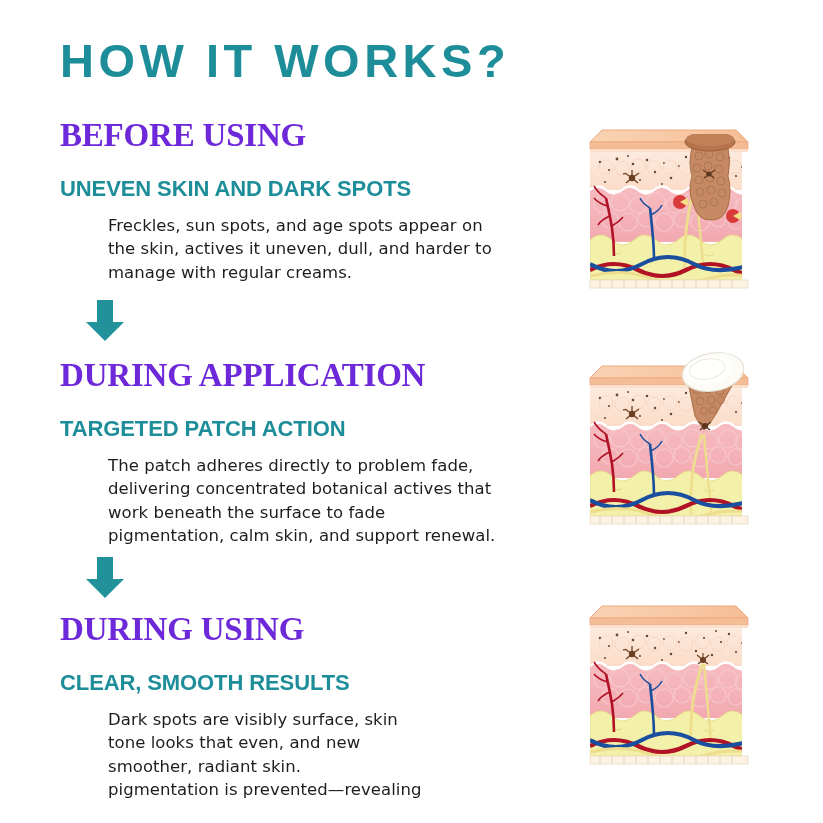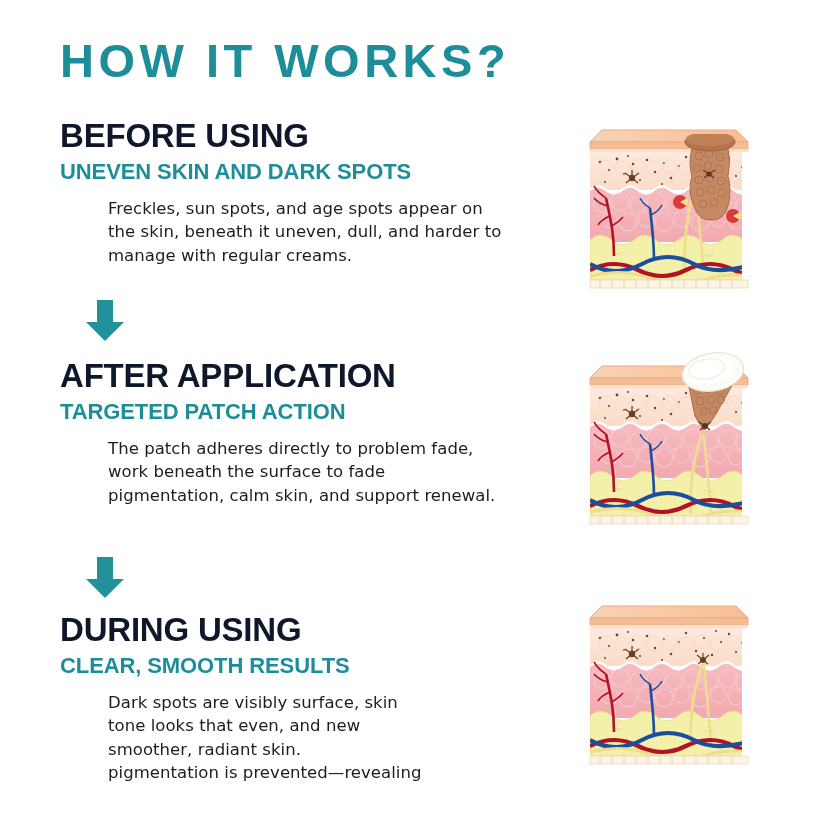--- a/index.html
+++ b/index.html
@@ -18,28 +18,28 @@
     color:#1d8e99;line-height:1.05;white-space:nowrap;
   }
 
   
   .section{position:absolute;left:60px;width:500px;}
   .s1{top:118px;}
   .s2{top:358px;}
   .s3{top:612px;}
 
   .head{
-    font-family:Liberation Sans, sans-serif;
-    font-size:33px;font-weight:bold;color:#0f172a;
+    font-family:Liberation Serif, serif;
+    font-size:33px;font-weight:bold;color:#6d28d9;
     letter-spacing:-0.2px;line-height:1.08;white-space:nowrap;
   }
   .subhead{
     font-family:"Liberation Sans","DejaVu Sans",sans-serif;
     font-size:22px;font-weight:bold;color:#1d8e99;
-    letter-spacing:-0.1px;line-height:1.15;margin-top:5px;white-space:nowrap;
+    letter-spacing:-0.1px;line-height:1.15;margin-top:22px;white-space:nowrap;
   }
   .body{
     font-family:"DejaVu Sans","Liberation Sans",sans-serif;
     font-size:16.5px;font-weight:400;color:#1d1d1d;
     line-height:1.42;margin-top:13px;letter-spacing:0.05px;
   }
   .body div{white-space:nowrap;margin-left:48px;}
 
   
   .arrow{position:absolute;width:44px;height:44px;}
@@ -58,36 +58,37 @@
 
 <div class="page">
 
   <div class="title">HOW IT WORKS?</div>
 
   <div class="section s1">
     <div class="head">BEFORE USING</div>
     <div class="subhead">UNEVEN SKIN AND DARK SPOTS</div>
     <div class="body">
       <div>Freckles, sun spots, and age spots appear on</div>
-      <div>the skin, beneath it uneven, dull, and harder to</div>
+      <div>the skin, actives it uneven, dull, and harder to</div>
       <div>manage with regular creams.</div>
     </div>
   </div>
 
   <div class="arrow a1">
     <svg viewBox="0 0 44 44">
         <path d="M14 2 H30 V24 H41 L22 43 L3 24 H14 Z" fill="#2191 9a" style="fill:#21919a"></path>
       </svg>
   </div>
 
   <div class="section s2">
-    <div class="head">AFTER APPLICATION</div>
+    <div class="head">DURING APPLICATION</div>
     <div class="subhead">TARGETED PATCH ACTION</div>
     <div class="body">
       <div>The patch adheres directly to problem fade,</div>
+      <div>delivering concentrated botanical actives that</div>
       <div>work beneath the surface to fade</div>
       <div>pigmentation, calm skin, and support renewal.</div>
     </div>
   </div>
 
   <div class="arrow a2">
     <svg viewBox="0 0 44 44">
         <path d="M14 2 H30 V24 H41 L22 43 L3 24 H14 Z" style="fill:#21919a"></path>
       </svg>
   </div>

